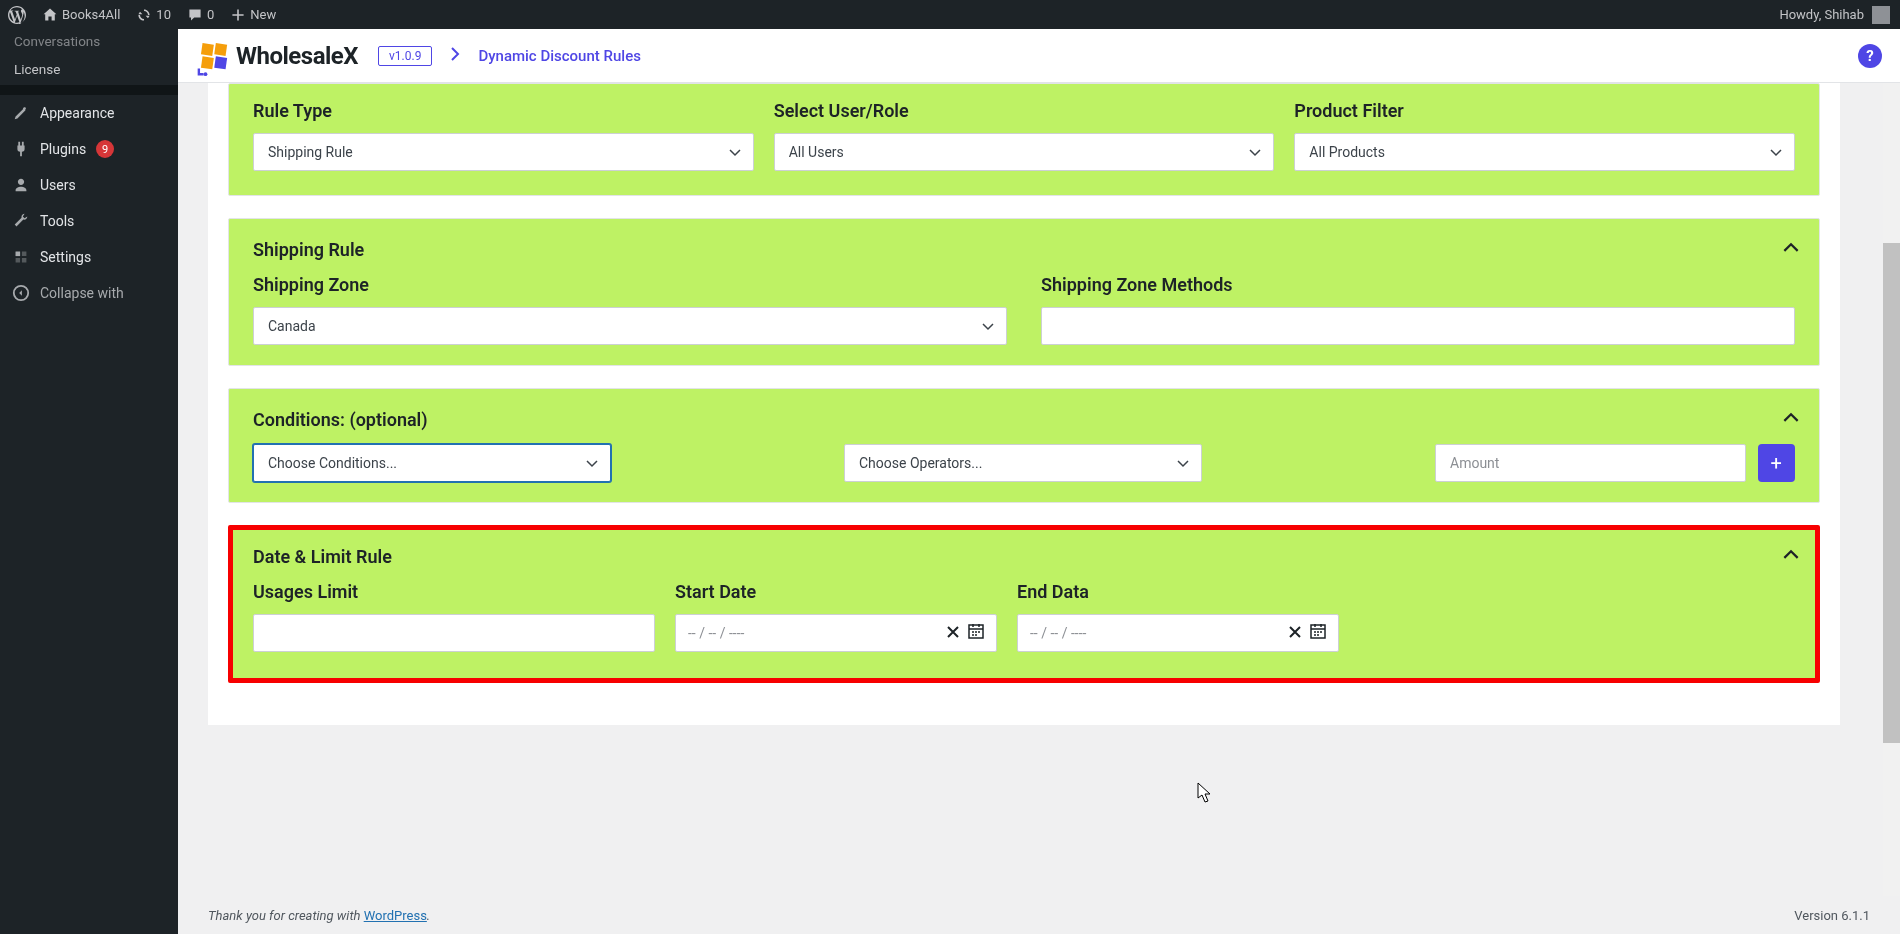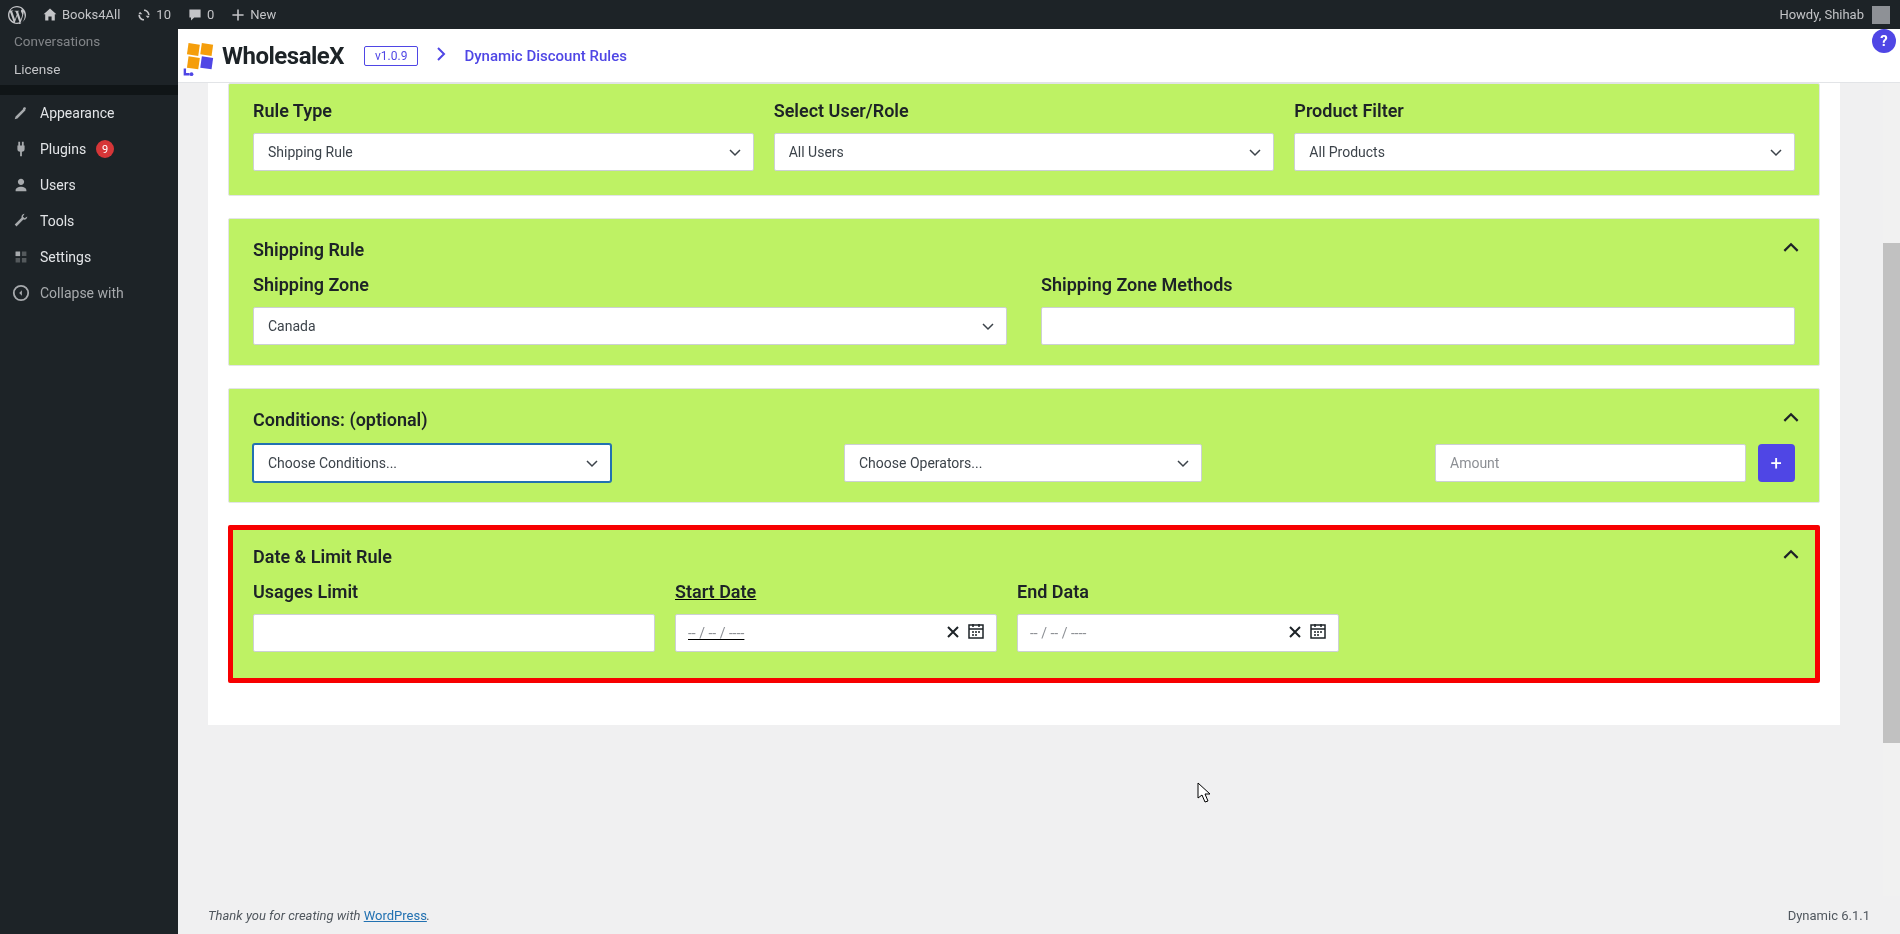--- a/index.html
+++ b/index.html
@@ -15,21 +15,21 @@
 
 
 #wp-sidebar { position: absolute; top: 29px; left: 0; bottom: 0; width: 178px; background: #1d2327; color: #c3c4c7; font-size: 14px; }
 .side-item { display: flex; align-items: center; gap: 10px; padding: 9px 12px; cursor: pointer; color: #e2e4e7; }
 .side-item.sub { padding: 8px 14px; color: #c3c4c7; font-size: 13.5px; }
 .side-item .badge { background: #d63638; color: #fff; border-radius: 50%; width: 18px; height: 18px; font-size: 11px; display: flex; align-items: center; justify-content: center; }
 .side-ico { width: 18px; height: 18px; display: flex; align-items: center; justify-content: center; color: #a7aaad; }
 
 
 #main { position: absolute; top: 29px; left: 178px; right: 0; bottom: 0; background: #f0f0f1; overflow: hidden; }
-#plugin-header { background: #fff; height: 54px; display: flex; padding: 0 4px; border-bottom: 1px solid #e2e4e7; }
+#plugin-header { background: #fff; height: 54px; display: flex; align-items: center; padding: 0 18px; border-bottom: 1px solid #e2e4e7; }
 #plugin-header .logo-area { display: flex; align-items: center; gap: 8px; }
 #plugin-header .logo-mark { width: 32px; height: 32px; position: relative; }
 #plugin-header .logo-text { font-size: 24px; font-weight: 700; color: #1d2327; letter-spacing: -0.5px; }
 #plugin-header .ver { border: 1px solid #4f46e5; color: #4f46e5; border-radius: 2px; padding: 2px 10px; font-size: 12px; margin-left: 12px; }
 #plugin-header .chev { color: #4f46e5; margin: 0 10px; }
 #plugin-header .crumb { color: #4f46e5; font-size: 15px; font-weight: 500; }
 #plugin-header .help { margin-left: auto; width: 24px; height: 24px; background: #4f46e5; color: #fff; border-radius: 50%; display: flex; align-items: center; justify-content: center; font-weight: 700; font-size: 15px; }
 
 #scroll-area { position: absolute; top: 54px; left: 0; right: 30px; bottom: 0; overflow-y: auto; padding: 0 20px 20px 20px; }
 #scroll-area::-webkit-scrollbar { width: 17px; }
@@ -50,21 +50,21 @@
 .text-input { border: 1px solid #ccd0d4; height: 38px; padding: 0 14px; font-size: 14px; border-radius: 2px; width: 100%; outline: none; }
 .text-input::placeholder { color: #8c8f94; }
 
 .cond-row { display: flex; gap: 60px; align-items: center; }
 .cond-row > div { flex: 1; }
 .cond-row .amount-wrap { flex: 0 0 360px; }
 .add-btn { width: 44px; height: 38px; background: #4f46e5; color: #fff; display: flex; align-items: center; justify-content: center; border-radius: 4px; font-size: 20px; font-weight: 400; cursor: pointer; }
 
 .date-row { display: flex; gap: 20px; }
 .date-row > div { flex: 0 0 402px; }
-.date-row > div:nth-child(2) { flex: 0 0 322px; text-decoration: underline; }
+.date-row > div:nth-child(2) { flex: 0 0 322px; }
 .date-row > div:nth-child(3) { flex: 0 0 322px; }
 .date-input { border: 1px solid #ccd0d4; height: 38px; display: flex; align-items: center; padding: 0 12px; border-radius: 2px; background: #fff; gap: 8px; }
 .date-input .date-ph { color: #8c8f94; font-size: 14px; flex: 1; }
 .date-input .clear-ico, .date-input .cal-ico { color: #3c434a; cursor: pointer; }
 
 .highlight-box { border: 5px solid #f70000; }
 
 #footer { position: absolute; bottom: 0; left: 178px; right: 0; height: 38px; background: #f0f0f1; display: flex; align-items: center; padding: 0 30px; font-size: 13px; color: #50575e; z-index: 50; }
 #footer a { color: #2271b1; text-decoration: underline; cursor: pointer; }
 #footer .ver-right { margin-left: auto; }
@@ -334,18 +334,18 @@
       </div>
     </div>
 
     </div>
   </div>
 
 </div>
 
 <div id="footer">
   <span><i style="font-style:italic">Thank you for creating with </i><a>WordPress</a><i style="font-style:italic">.</i></span>
-  <span class="ver-right">Dynamic 6.1.1</span>
+  <span class="ver-right">Version 6.1.1</span>
 </div>
 
 <svg class="cursor-ptr" style="left:1197px;top:782px" width="16" height="22" viewBox="0 0 16 22">
   <path d="M1 1 L1 16 L5 13 L8 20 L11 19 L8 12 L13 12 Z" fill="#fff" stroke="#000" stroke-width="1"></path>
 </svg>
 
 </body></html>

